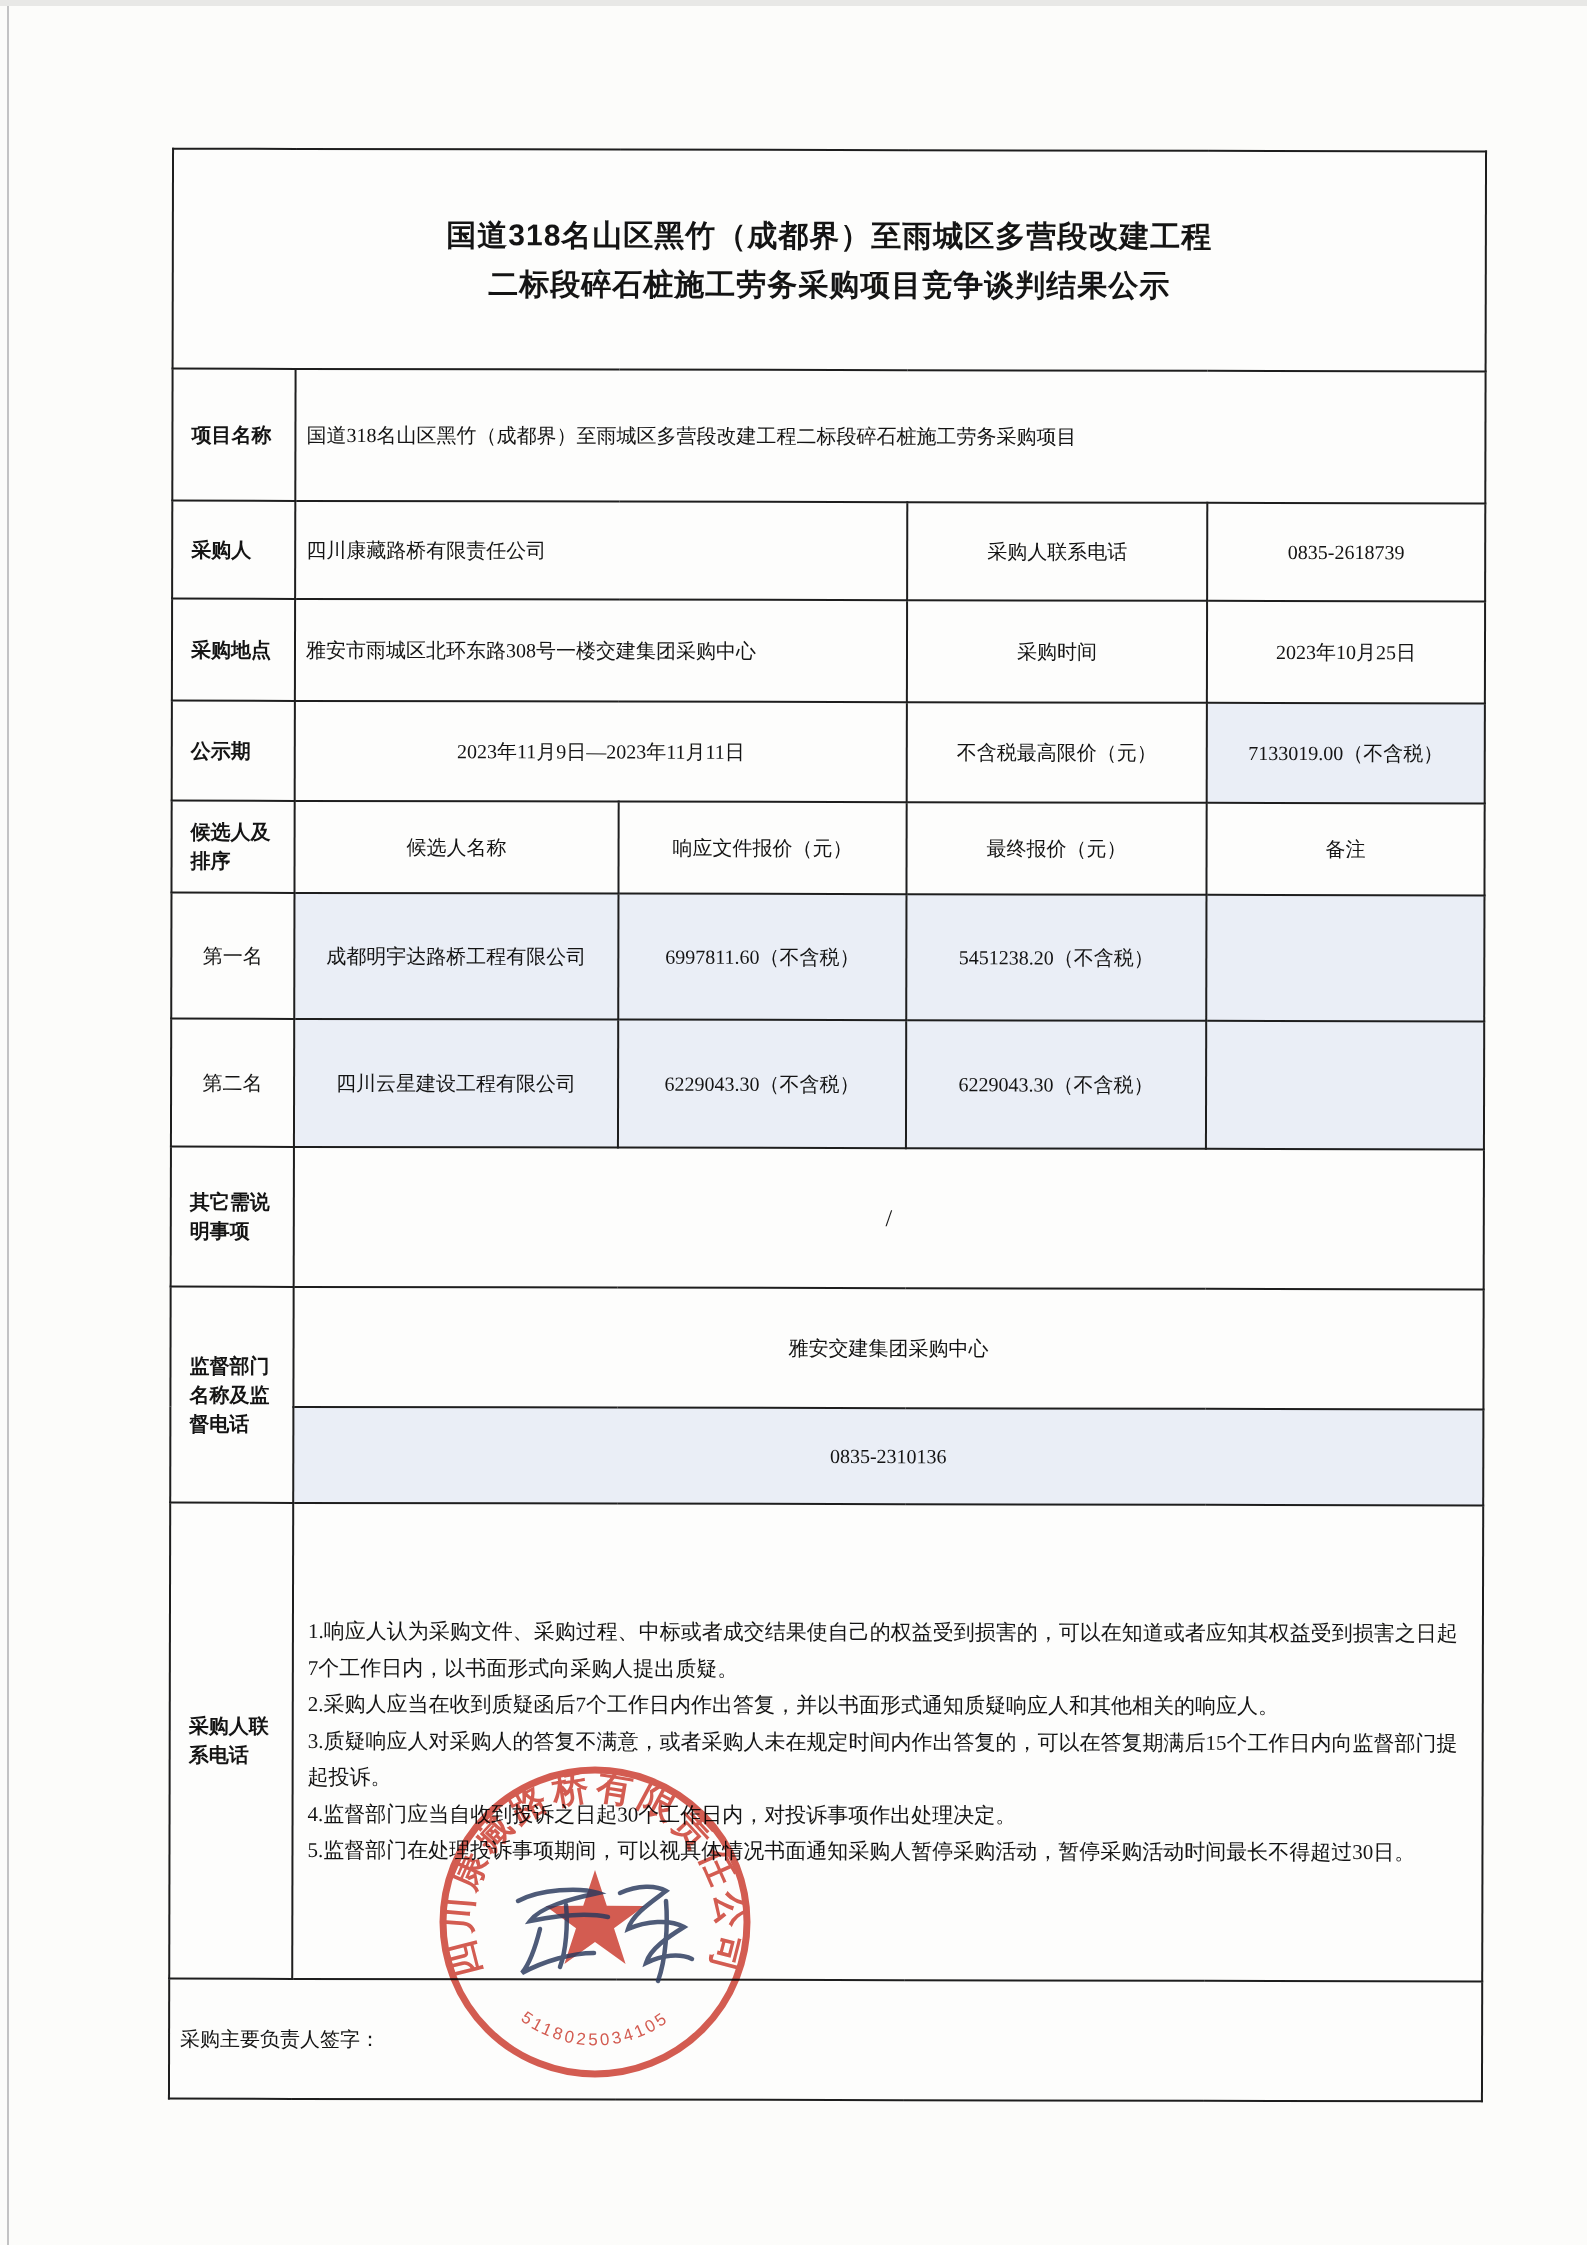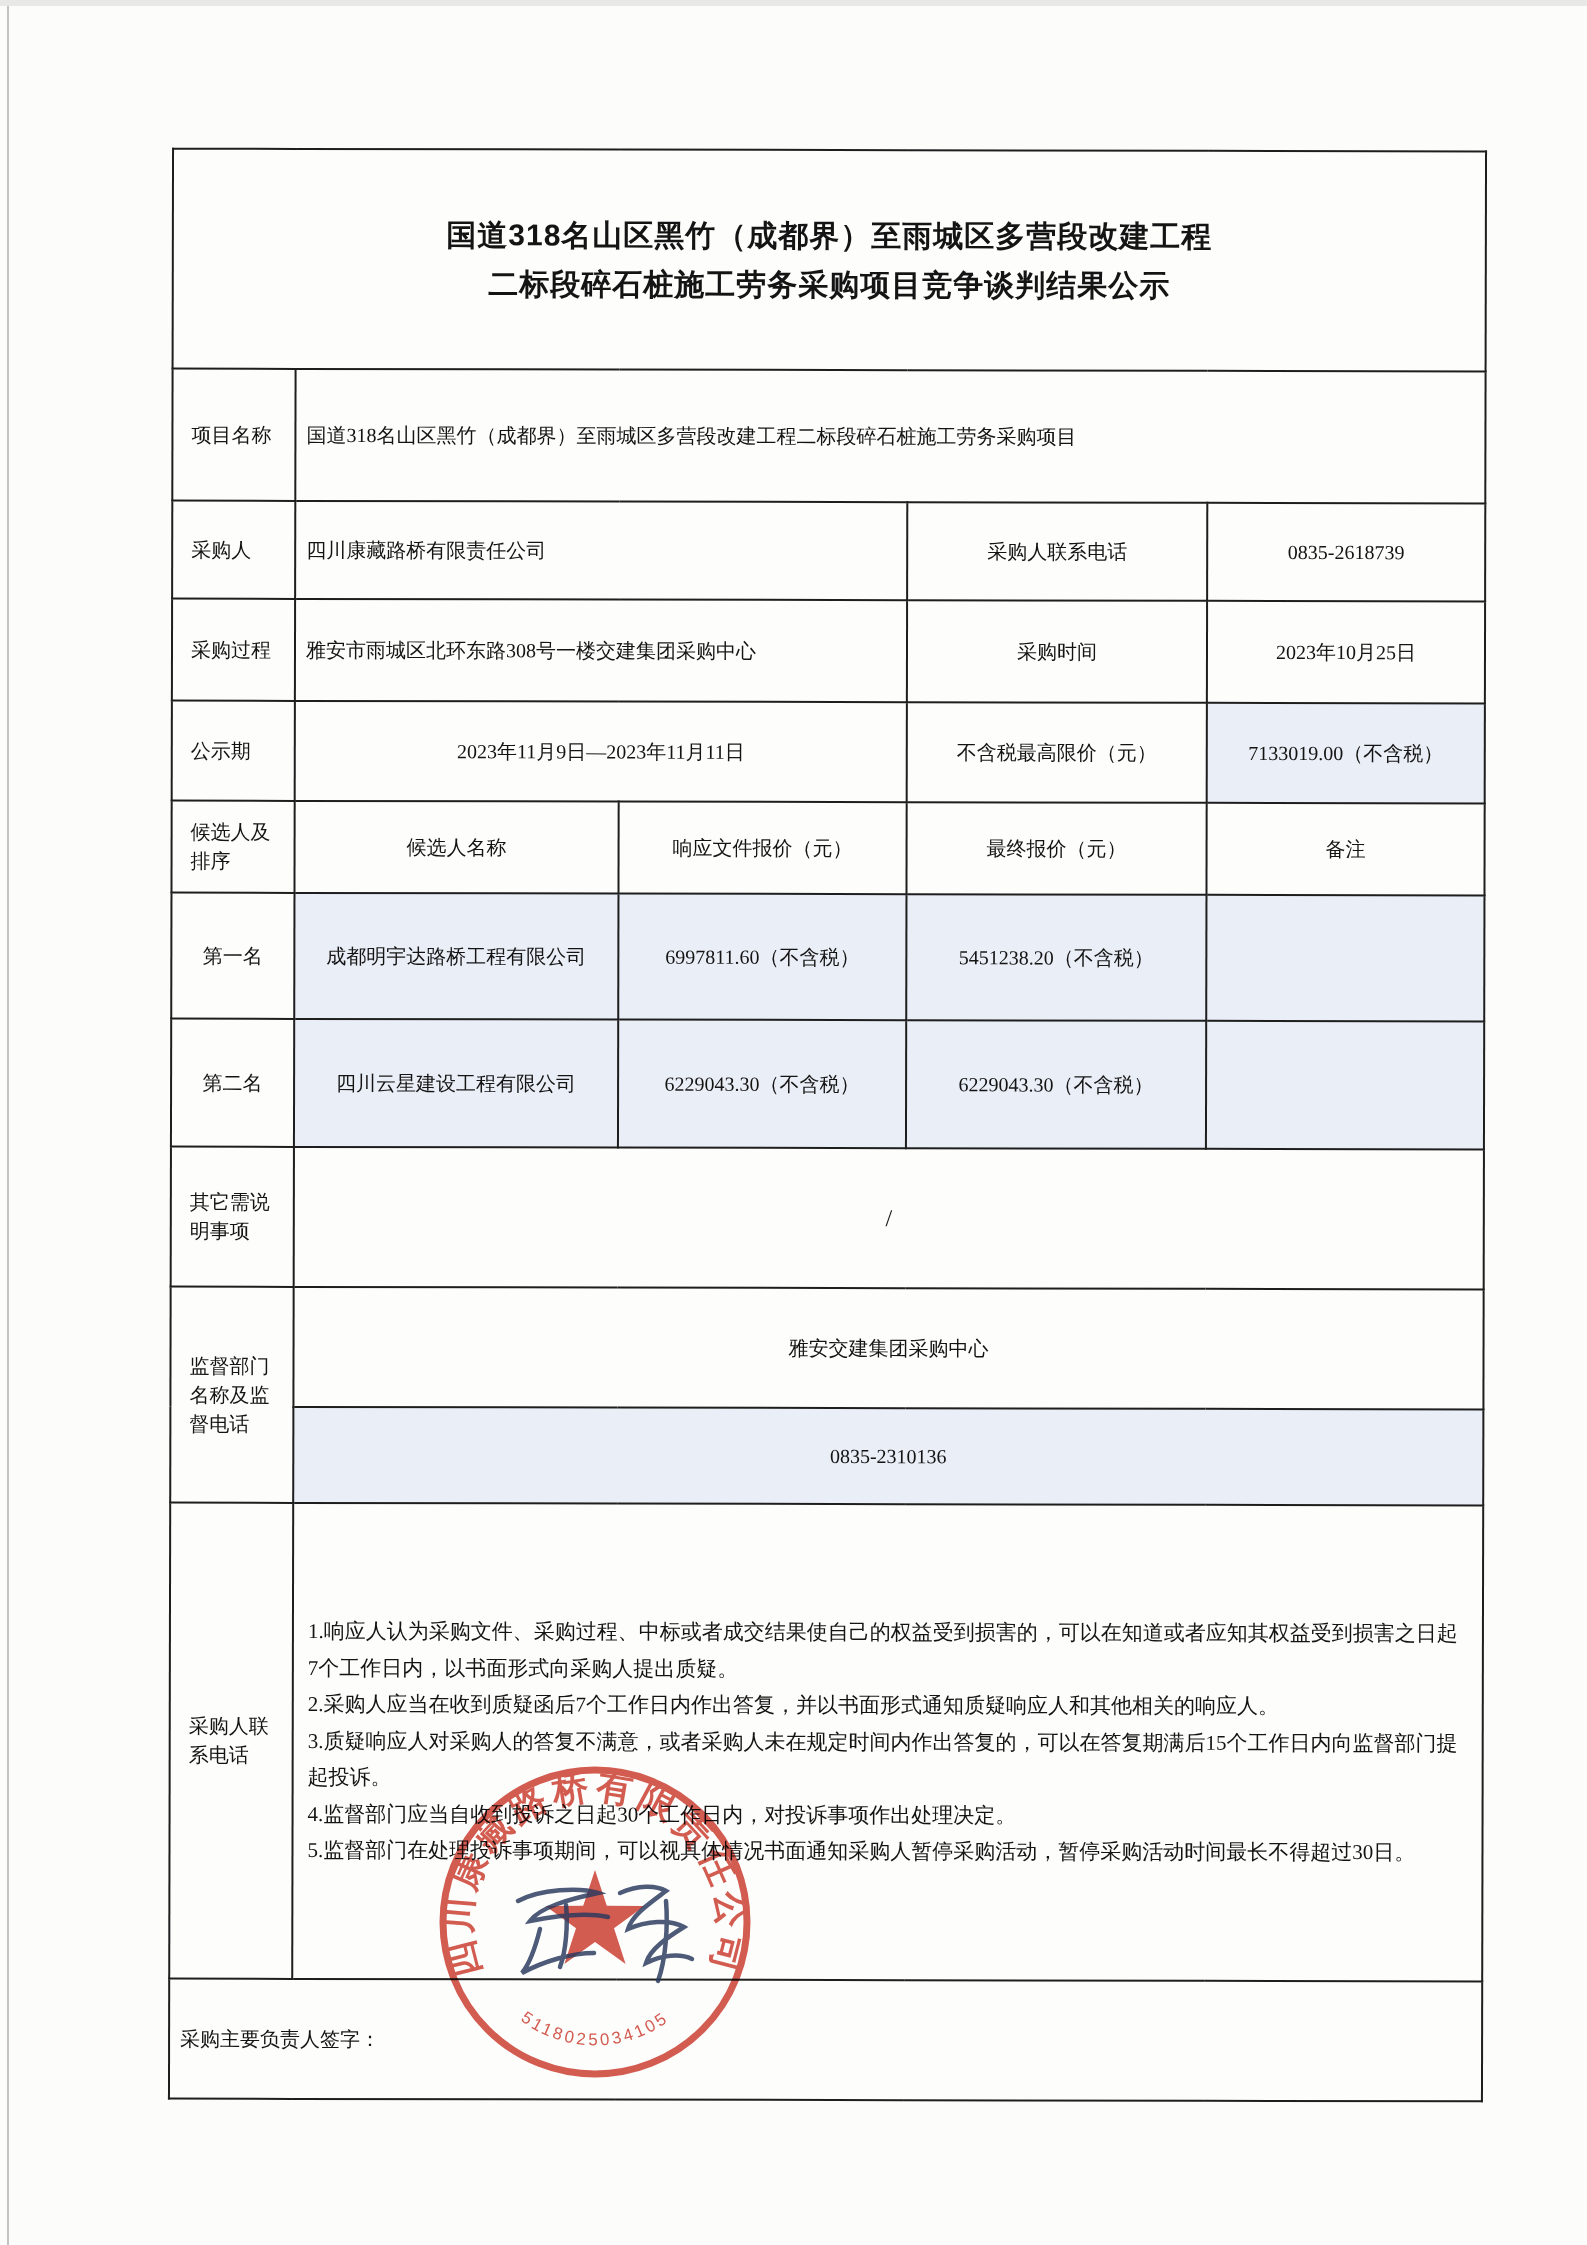--- a/index.html
+++ b/index.html
@@ -41,20 +41,21 @@
     text-align:center;
     font-family:"Liberation Sans","DejaVu Sans",sans-serif;
     font-weight:bold;
     font-size:30px;
     line-height:1.65;
     letter-spacing:1px;
   }
   td.lbl{
     text-align:left;
     padding:6px 18px;
+    font-weight:bold;
   }
   td.ctr{text-align:center;}
   td.lft{text-align:left;}
   td.name-cell{padding:6px 16px;text-align:center;}
   td.tint{background:#eaeef6;}
   tr.r-project td{height:118px;}
   tr.r-purchaser td{height:84px;}
   tr.r-location td{height:88px;}
   tr.r-publicity td{height:86px;}
   tr.r-chead td{height:78px;}
@@ -118,21 +119,21 @@
     </tr>
 
     <tr class="r-purchaser">
       <td class="lbl">采购人</td>
       <td colspan="2" class="lft">四川康藏路桥有限责任公司</td>
       <td class="ctr">采购人联系电话</td>
       <td class="ctr">0835-2618739</td>
     </tr>
 
     <tr class="r-location">
-      <td class="lbl">采购过程</td>
+      <td class="lbl">采购地点</td>
       <td colspan="2" class="lft">雅安市雨城区北环东路308号一楼交建集团采购中心</td>
       <td class="ctr">采购时间</td>
       <td class="ctr">2023年10月25日</td>
     </tr>
 
     <tr class="r-publicity">
       <td class="lbl">公示期</td>
       <td colspan="2" class="ctr">2023年11月9日—2023年11月11日</td>
       <td class="ctr">不含税最高限价（元）</td>
       <td class="ctr tint">7133019.00（不含税）</td>

